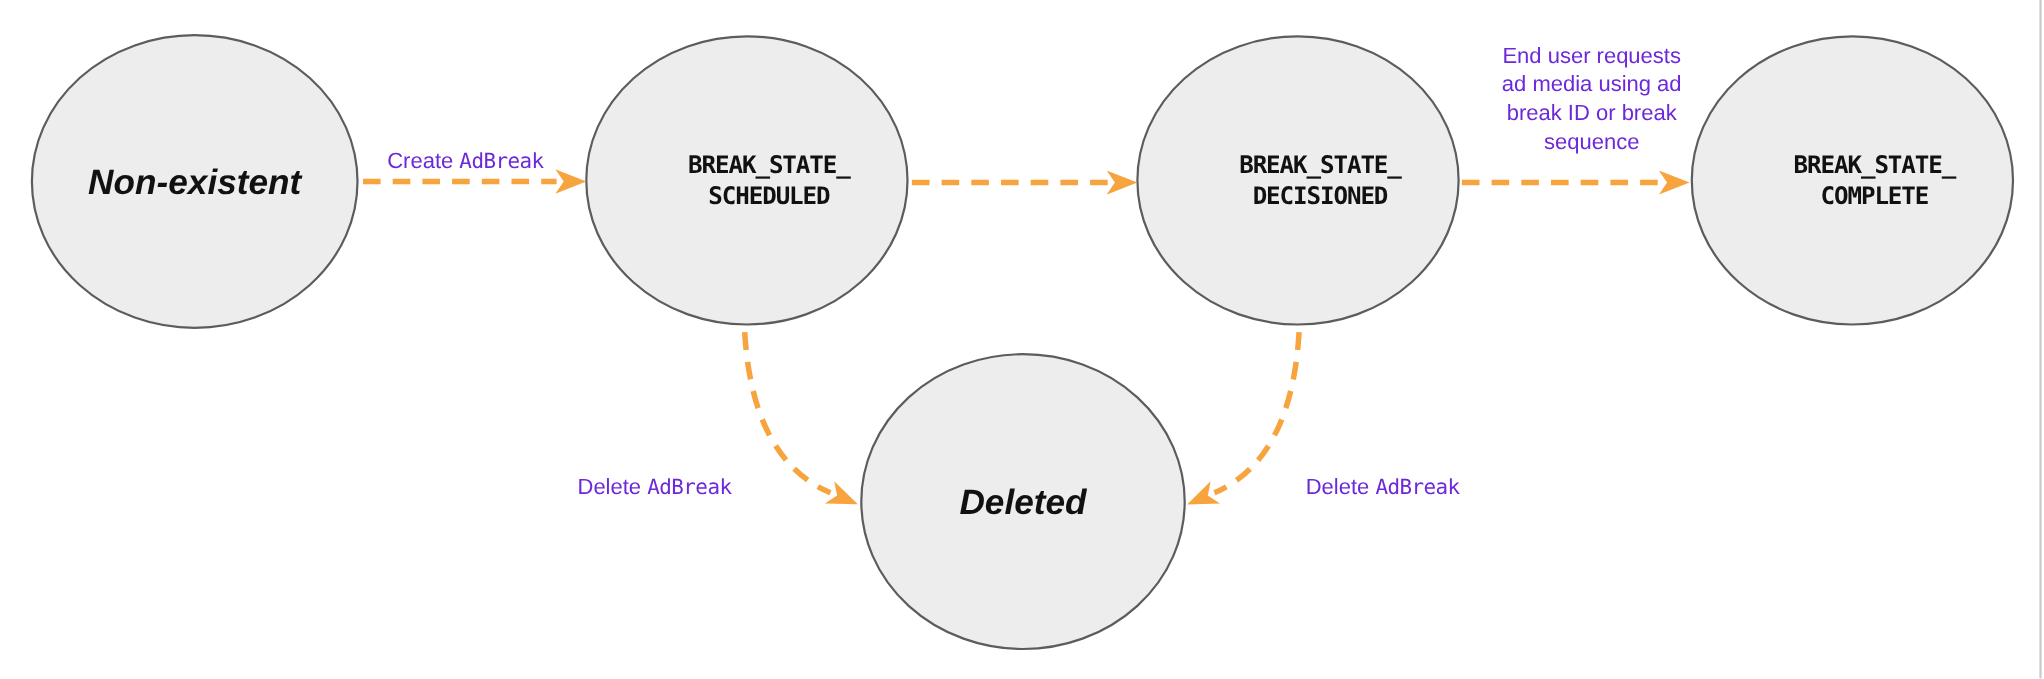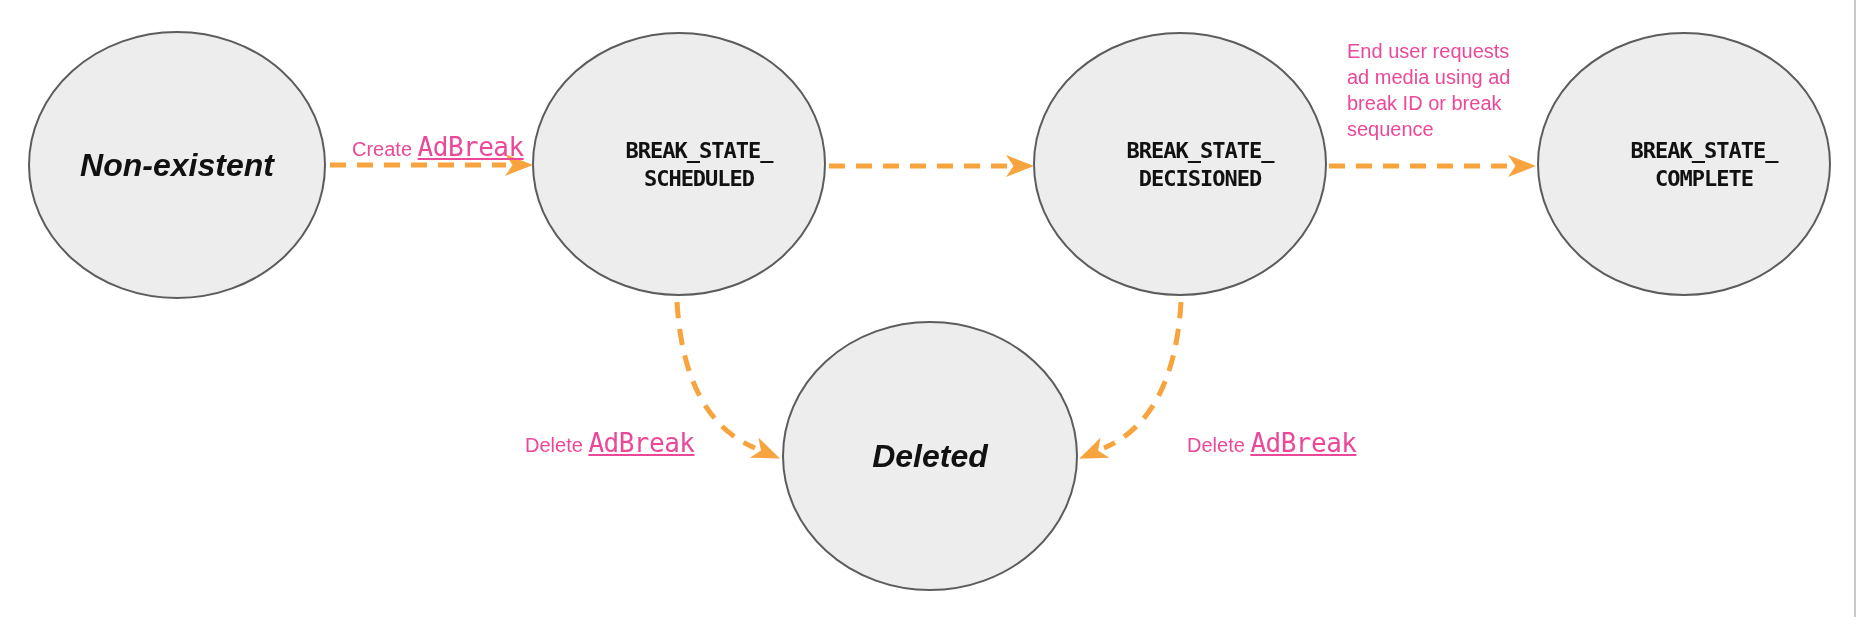--- a/index.html
+++ b/index.html
@@ -22,23 +22,24 @@
     color: #111111;
   }
   .state-sans { font-size: 32px; line-height: 26px; font-family: "Liberation Sans", sans-serif; font-style: italic; }
   .state-mono { font-size: 22px; line-height: 28px; font-family: "DejaVu Sans Mono", monospace; letter-spacing: -1px; padding-left: 20px; }
 
   .edge-label {
     position: absolute;
     font-size: 20px;
     line-height: 26px;
     white-space: pre-line;
-    color: #ec4899;
+    color: #6d28d9;
+    text-align: center;
   }
-  .code { font-family: "DejaVu Sans Mono", monospace; font-size: 26px; letter-spacing: -0.5px; text-decoration: underline; }
+  .code { font-family: "DejaVu Sans Mono", monospace; font-size: 19px; letter-spacing: -0.5px; }
 </style>
 </head>
 <body>
 
 <div id="stage">
 
   <svg id="diagram-svg" width="1858" height="617" viewBox="0 0 1858 617">
     <defs>
       <marker id="ah" markerUnits="userSpaceOnUse" markerWidth="30" markerHeight="24" refX="1" refY="11" orient="auto">
         <path d="M0 0 L28 11 L0 22 L7.5 11 Z" fill="#F7A43F"></path>

